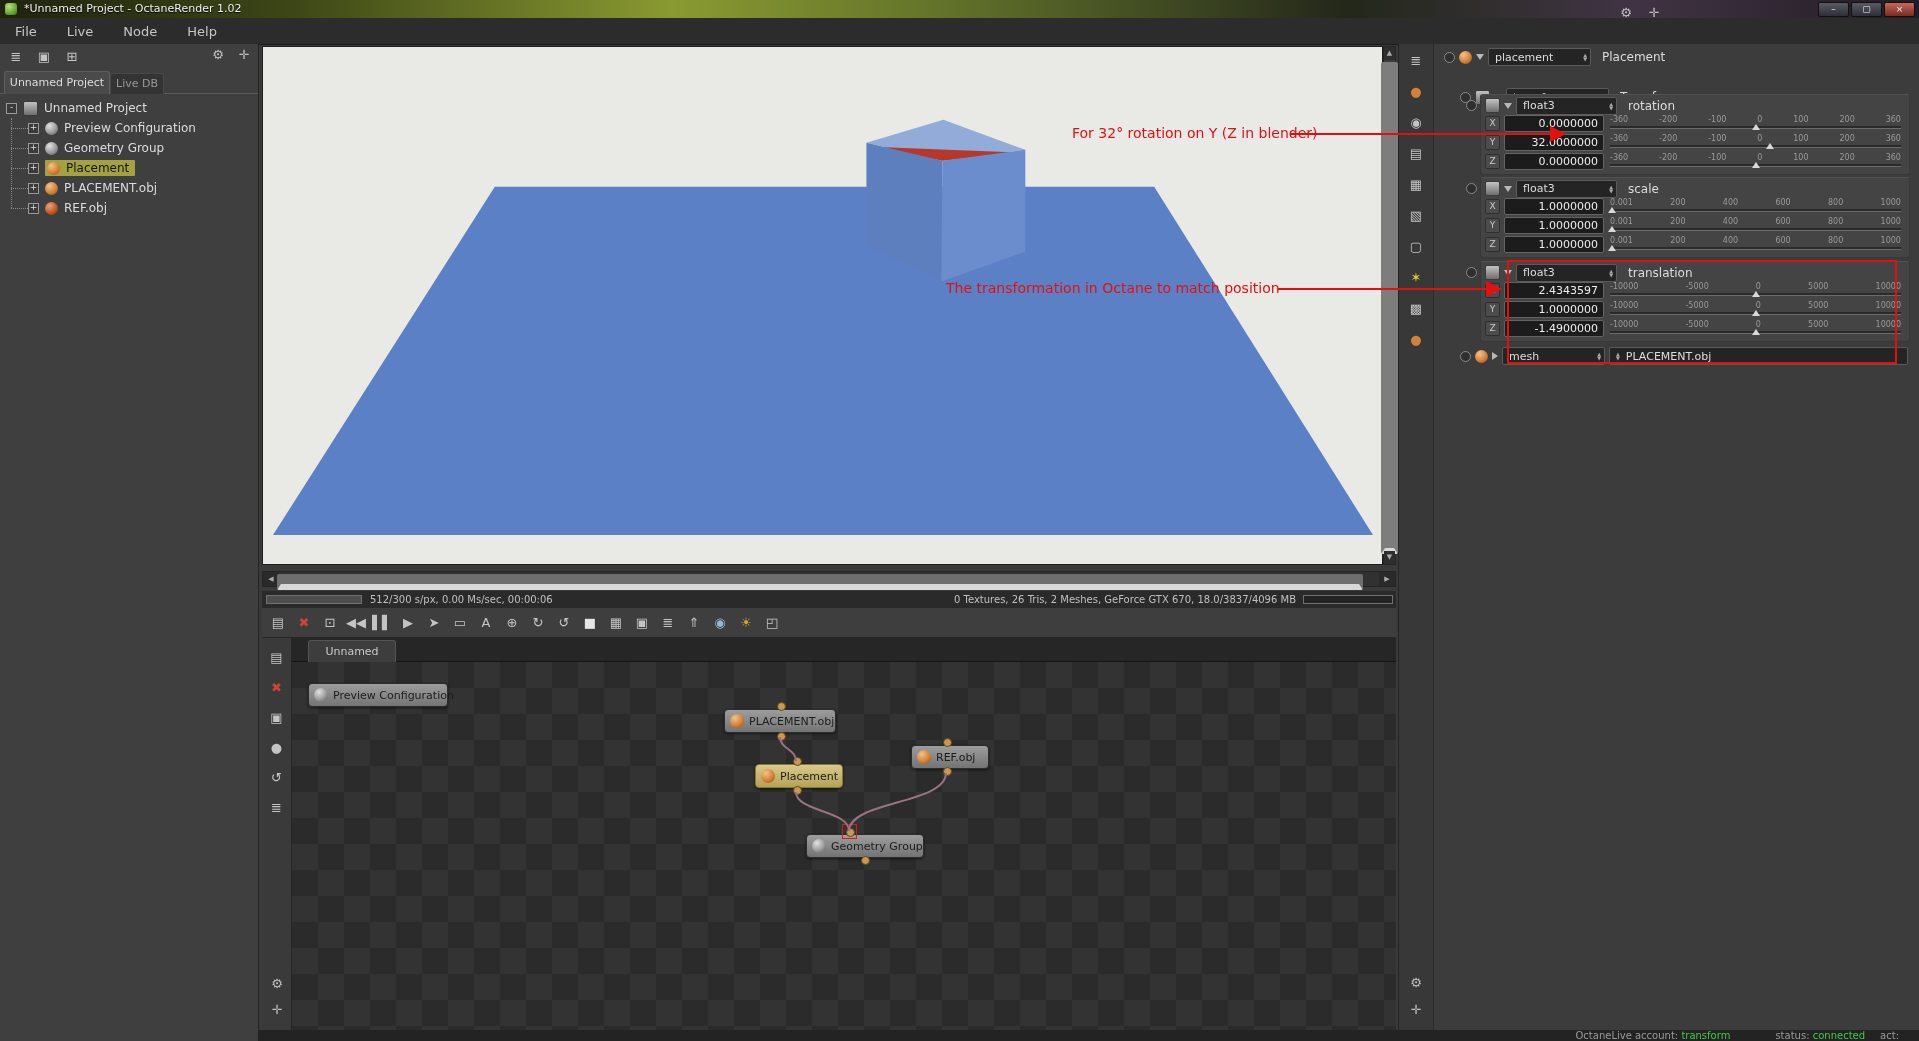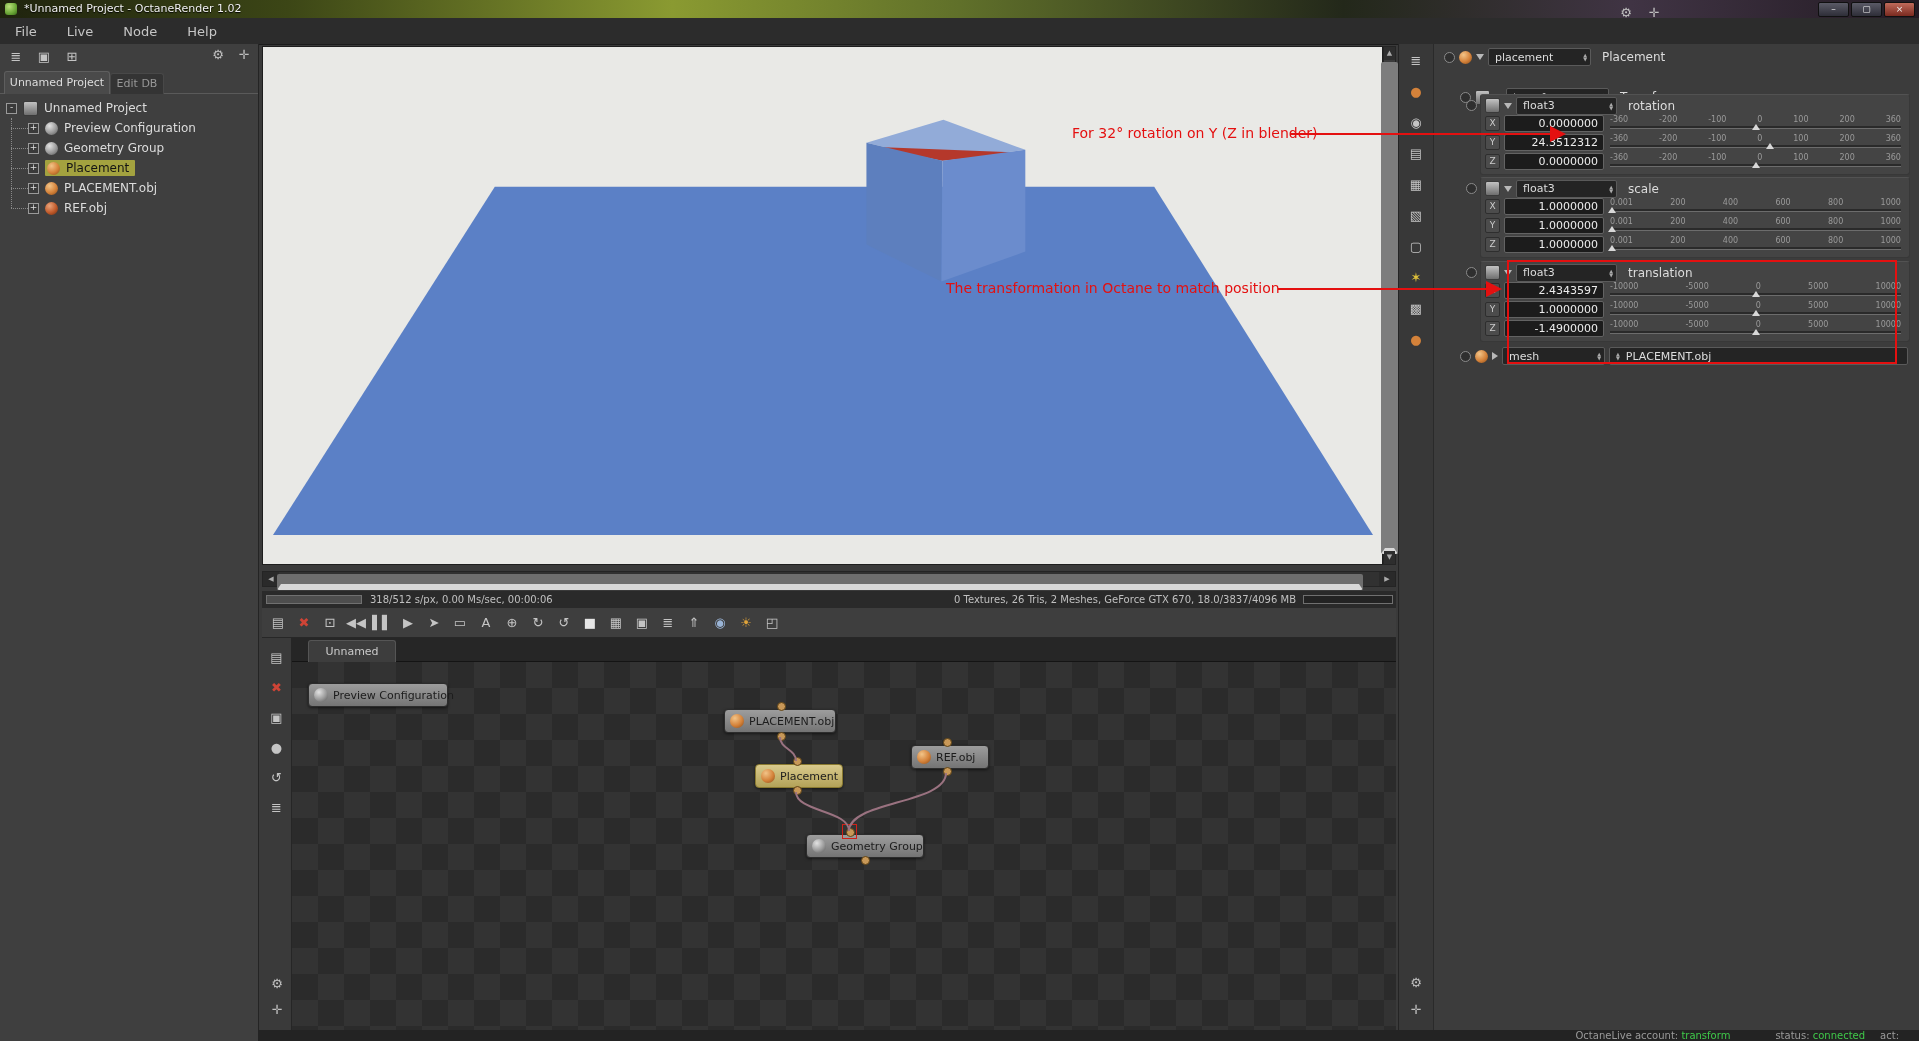--- a/index.html
+++ b/index.html
@@ -134,21 +134,21 @@
   <div class="abs ptoolbar">
       <span class="icon-cell">≣</span>
       <span class="icon-cell">▣</span>
       <span class="icon-cell">⊞</span>
     </div>
   <div class="abs ptool-right" style="left:208px">⚙</div>
   <div class="abs ptool-right" style="left:234px">✛</div>
 
   <div class="abs ltabs">
     <div class="ltab1">Unnamed Project</div>
-    <div class="ltab2">Edit DB</div>
+    <div class="ltab2">Live DB</div>
   </div>
 
   <div class="abs tree">
     <div class="tline-v"></div>
     <div class="tline-h" style="top:34px"></div>
     <div class="tline-h" style="top:54px"></div>
     <div class="tline-h" style="top:74px"></div>
     <div class="tline-h" style="top:94px"></div>
     <div class="tline-h" style="top:114px"></div>
 
@@ -205,21 +205,21 @@
 </div>
 
 <div class="abs hscroll">
   <div class="btn" style="left:0">◀</div>
   <div class="thumb"></div>
   <div class="btn" style="right:0">▶</div>
 </div>
 
 <div class="abs statstrip">
   <div class="pbar" style="left:4px;width:96px;background:#4e4e4e"></div>
-  <div class="txt" style="left:108px">318/512 s/px, 0.00 Ms/sec, 00:00:06</div>
+  <div class="txt" style="left:108px">512/300 s/px, 0.00 Ms/sec, 00:00:06</div>
   <div class="txt" style="right:100px">0 Textures, 26 Tris, 2 Meshes, GeForce GTX 670, 18.0/3837/4096 MB</div>
   <div class="pbar" style="left:1041px;width:90px;background:#232323"></div>
 </div>
 
 <div class="abs rtoolbar">
     <span class="icon-cell">▤</span>
     <span class="icon-cell" style="color: rgb(207, 68, 54);">✖</span>
     <span class="icon-cell">⊡</span>
     <span class="icon-cell">◀◀</span>
     <span class="icon-cell">▌▌</span>
@@ -371,21 +371,21 @@
             <span>100</span>
             <span>200</span>
             <span>360</span>
           </div>
         <div class="track"></div>
         <div class="thumb" style="left: 50%;"></div>
       </div>
     </div>
     <div class="arow">
       <div class="axis">Y</div>
-      <div class="field" style="width:88px">24.3512312</div>
+      <div class="field" style="width:88px">32.0000000</div>
       <div class="slider">
         <div class="ticks">
             <span>-360</span>
             <span>-200</span>
             <span>-100</span>
             <span>0</span>
             <span>100</span>
             <span>200</span>
             <span>360</span>
           </div>

